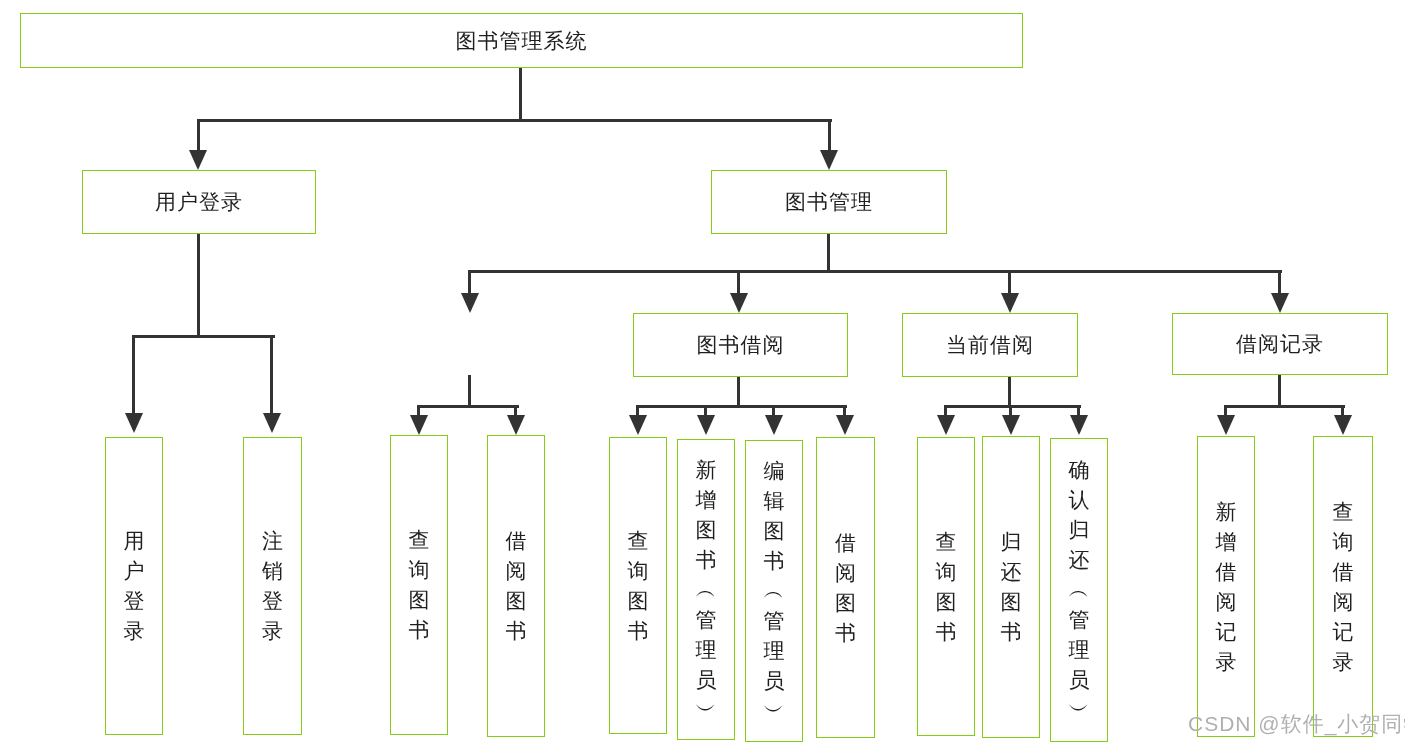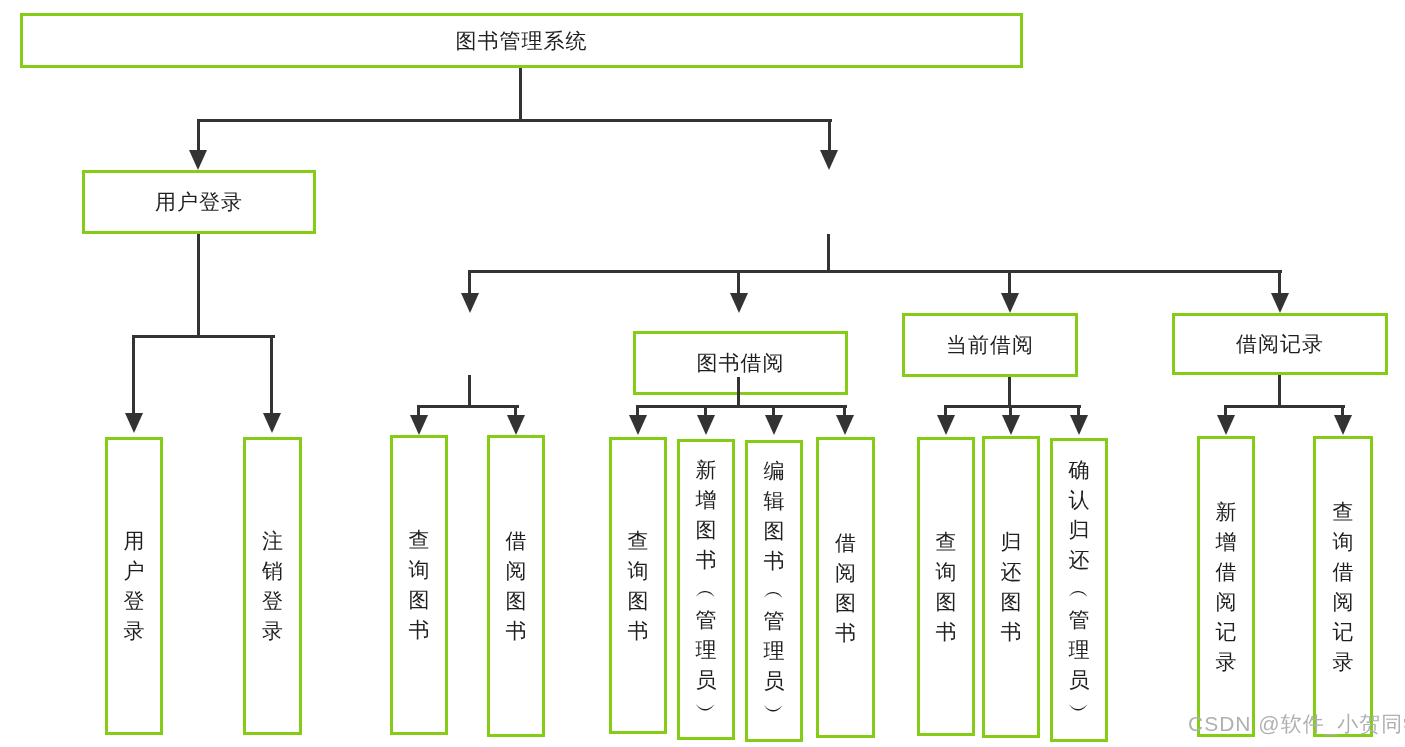--- a/index.html
+++ b/index.html
@@ -8,21 +8,21 @@
     width: 1405px;
     height: 747px;
     background: #ffffff;
     font-family: "Liberation Sans", "DejaVu Sans", sans-serif;
     color: #1f1f1f;
     overflow: hidden;
   }
   .box {
     position: absolute;
     box-sizing: border-box;
-    border: 3px solid #84cc16;
+    border: 1px solid #84cc16;
     background: #ffffff;
     display: flex;
     align-items: center;
     justify-content: center;
     font-size: 21px;
     color: #1f1f1f;
     letter-spacing: 1px;
   }
   .box-v {
     flex-direction: column;
@@ -68,41 +68,44 @@
 
   <div class="line" style="left:519px; top:68px; width:3px; height:53px;"></div>
   <div class="line" style="left:197px; top:119px; width:635px; height:3px;"></div>
   <div class="line" style="left:197px; top:119px; width:3px; height:31px;"></div>
   <div class="ahead" style="left:189px; top:150px;"></div>
   <div class="line" style="left:828px; top:119px; width:3px; height:31px;"></div>
   <div class="ahead" style="left:820px; top:150px;"></div>
 
   <div class="box" style="left:82px; top:170px; width:234px; height:64px;">
     <span>用户登录</span>
+  </div>
+  <div class="box" style="left:711px; top:170px; width:236px; height:64px;">
+    <span>图书管理</span>
   </div>
 
   <div class="line" style="left:197px; top:234px; width:3px; height:104px;"></div>
   <div class="line" style="left:132px; top:335px; width:143px; height:3px;"></div>
   <div class="line" style="left:132px; top:335px; width:3px; height:78px;"></div>
   <div class="ahead" style="left:125px; top:413px;"></div>
   <div class="line" style="left:270px; top:335px; width:3px; height:78px;"></div>
   <div class="ahead" style="left:263px; top:413px;"></div>
 
   <div class="line" style="left:827px; top:234px; width:3px; height:39px;"></div>
   <div class="line" style="left:468px; top:270px; width:814px; height:3px;"></div>
   <div class="line" style="left:468px; top:270px; width:3px; height:23px;"></div>
   <div class="ahead" style="left:461px; top:293px;"></div>
   <div class="line" style="left:737px; top:270px; width:3px; height:23px;"></div>
   <div class="ahead" style="left:730px; top:293px;"></div>
   <div class="line" style="left:1008px; top:270px; width:3px; height:23px;"></div>
   <div class="ahead" style="left:1001px; top:293px;"></div>
   <div class="line" style="left:1278px; top:270px; width:3px; height:23px;"></div>
   <div class="ahead" style="left:1271px; top:293px;"></div>
 
-  <div class="box" style="left:633px; top:331px; width:215px; height:64px;">
+  <div class="box" style="left:633px; top:313px; width:215px; height:64px;">
     <span>图书借阅</span>
   </div>
   <div class="box" style="left:902px; top:313px; width:176px; height:64px;">
     <span>当前借阅</span>
   </div>
   <div class="box" style="left:1172px; top:313px; width:216px; height:62px;">
     <span>借阅记录</span>
   </div>
 
   <div class="line" style="left:468px; top:375px; width:3px; height:33px;"></div>

